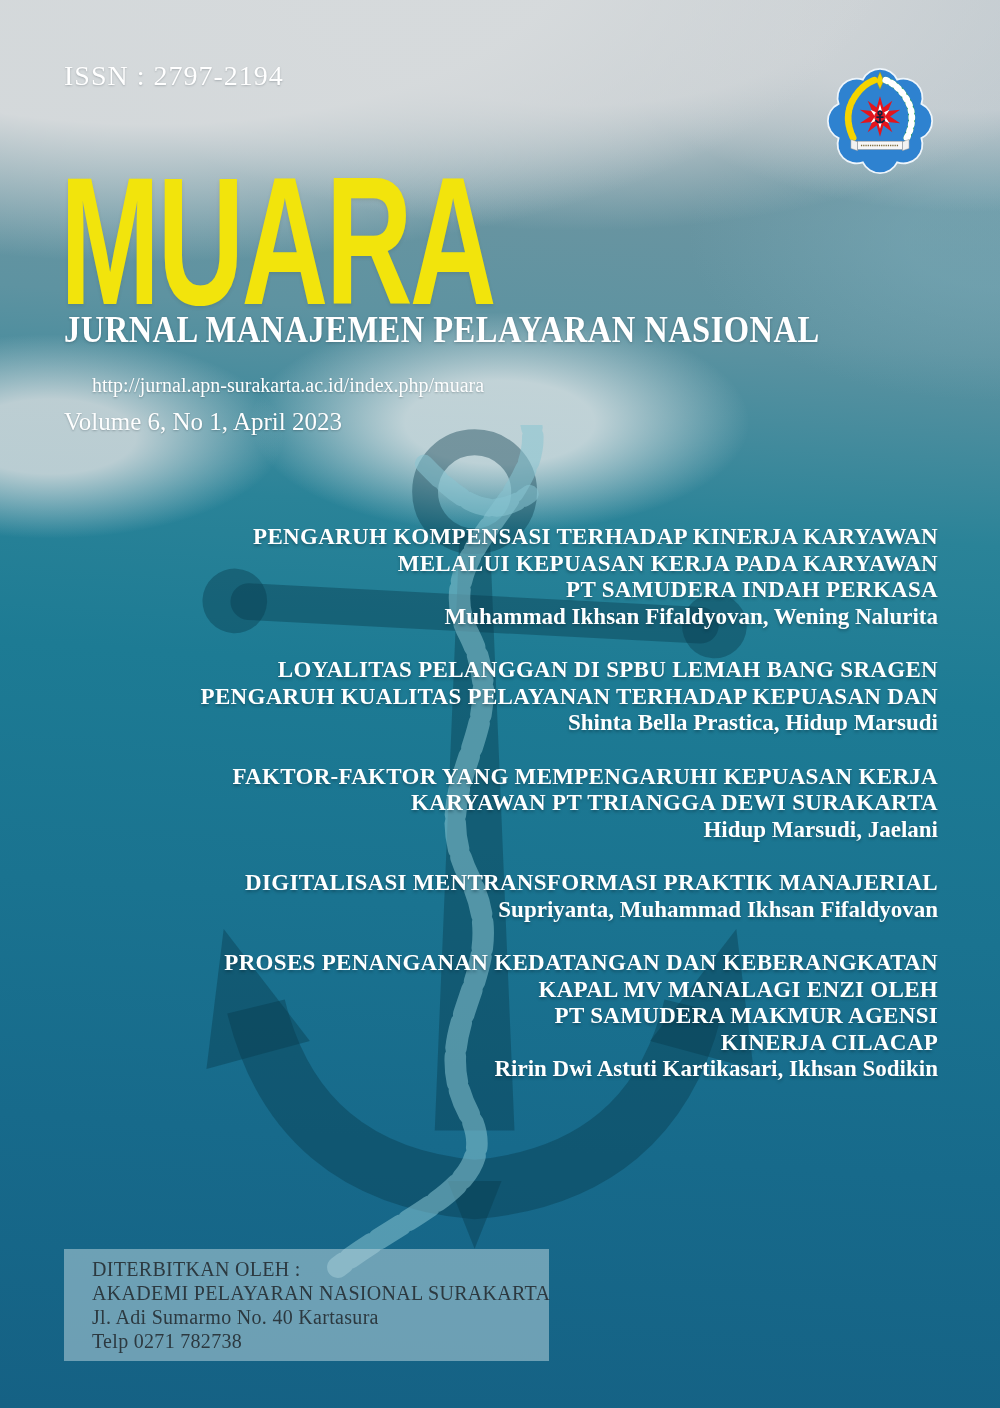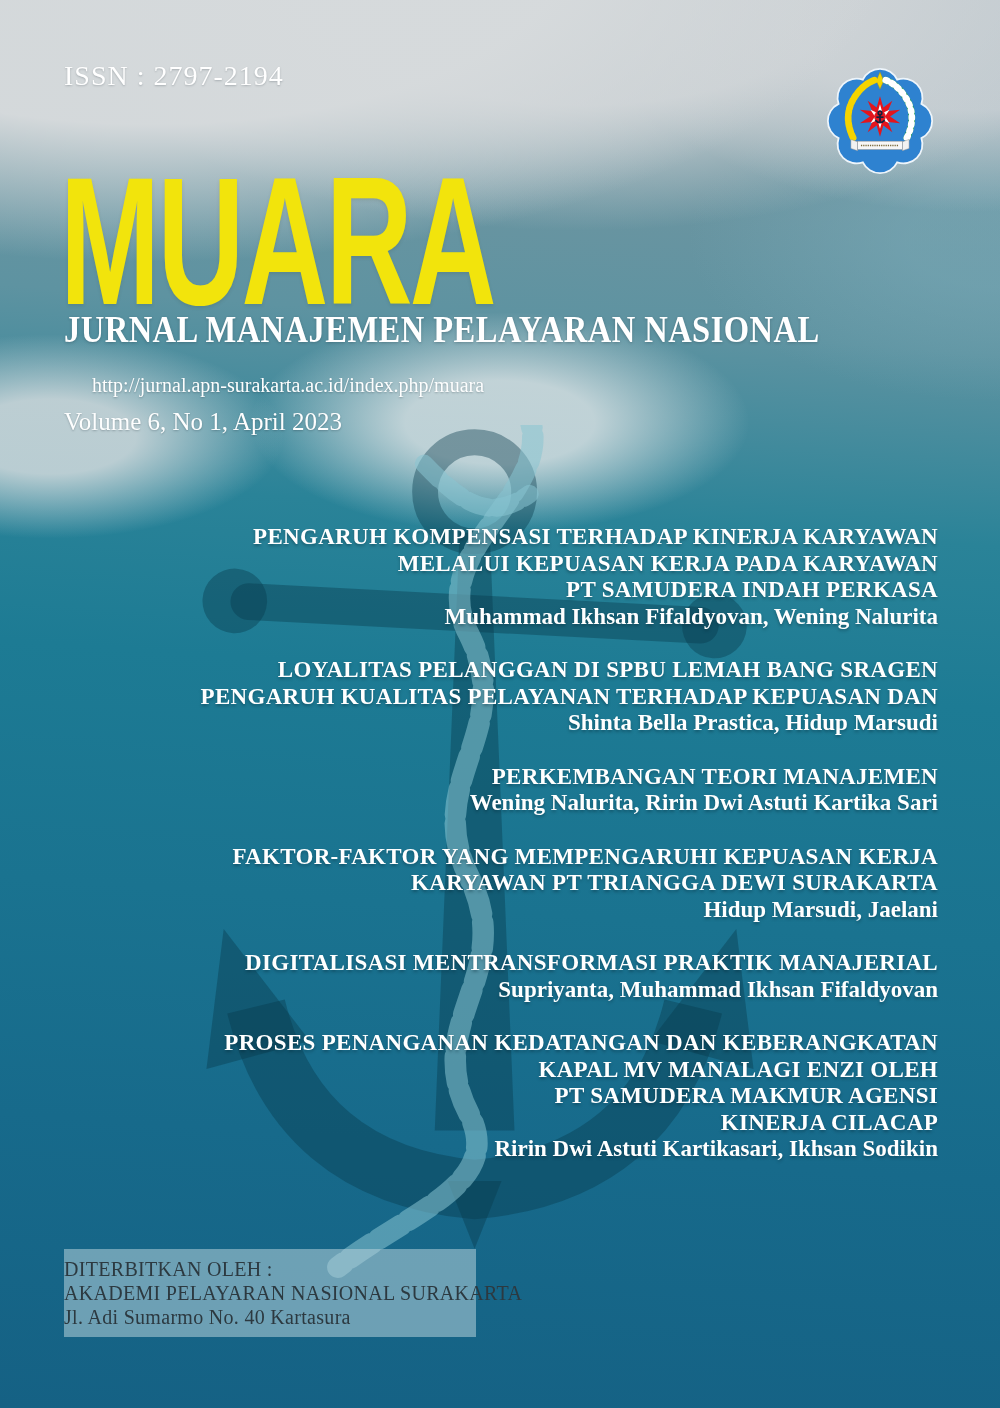--- a/index.html
+++ b/index.html
@@ -49,22 +49,22 @@
   .article{margin-bottom:27px;}
   .article .t{
     font-size:23px; font-weight:700; line-height:26.5px; white-space:nowrap;
     letter-spacing:0.3px; text-shadow:0 2px 3px rgba(0,30,40,.35);
   }
   .article .a{
     font-size:23px; font-weight:700; line-height:26.5px; white-space:nowrap;
     text-shadow:0 2px 3px rgba(0,30,40,.35);
   }
   .publisher{
-    position:absolute; left:64px; top:1249px; width:412px; box-sizing:border-box;
-    padding:8px 0; background:rgba(182,209,219,0.55);
+    position:absolute; left:64px; top:1249px; width:485px; box-sizing:border-box;
+    padding:8px 28px; background:rgba(182,209,219,0.55);
     color:#2c3940; font-size:20px; line-height:24px; letter-spacing:0.3px;
   }
   .publisher div{white-space:nowrap;}
 </style>
 </head>
 <body>
 
 <div class="cover">
 
   <svg class="anchor-wm" viewBox="0 0 520 800" xmlns="http://www.w3.org/2000/svg" aria-hidden="true">
@@ -121,24 +121,20 @@
       <div class="t">PT SAMUDERA INDAH PERKASA</div>
       <div class="a">Muhammad Ikhsan Fifaldyovan, Wening Nalurita</div>
     </div>
 
     <div class="article">
       <div class="t">LOYALITAS PELANGGAN DI SPBU LEMAH BANG SRAGEN</div>
       <div class="t">PENGARUH KUALITAS PELAYANAN TERHADAP KEPUASAN DAN</div>
       <div class="a">Shinta Bella Prastica, Hidup Marsudi</div>
     </div>
 
-    <div class="article">
-      <div class="t">PERKEMBANGAN TEORI MANAJEMEN</div>
-      <div class="a">Wening Nalurita, Ririn Dwi Astuti Kartika Sari</div>
-    </div>
 
     <div class="article">
       <div class="t">FAKTOR-FAKTOR YANG MEMPENGARUHI KEPUASAN KERJA</div>
       <div class="t">KARYAWAN PT TRIANGGA DEWI SURAKARTA</div>
       <div class="a">Hidup Marsudi, Jaelani</div>
     </div>
 
     <div class="article">
       <div class="t">DIGITALISASI MENTRANSFORMASI PRAKTIK MANAJERIAL</div>
       <div class="a">Supriyanta, Muhammad Ikhsan Fifaldyovan</div>
@@ -151,15 +147,16 @@
       <div class="t">KINERJA CILACAP</div>
       <div class="a">Ririn Dwi Astuti Kartikasari, Ikhsan Sodikin</div>
     </div>
 
   </div>
 
   <div class="publisher">
     <div>DITERBITKAN OLEH :</div>
     <div>AKADEMI PELAYARAN NASIONAL SURAKARTA</div>
     <div>Jl. Adi Sumarmo No. 40 Kartasura</div>
+    <div>Telp 0271 782738</div>
   </div>
 
 </div>
 
 </body></html>

